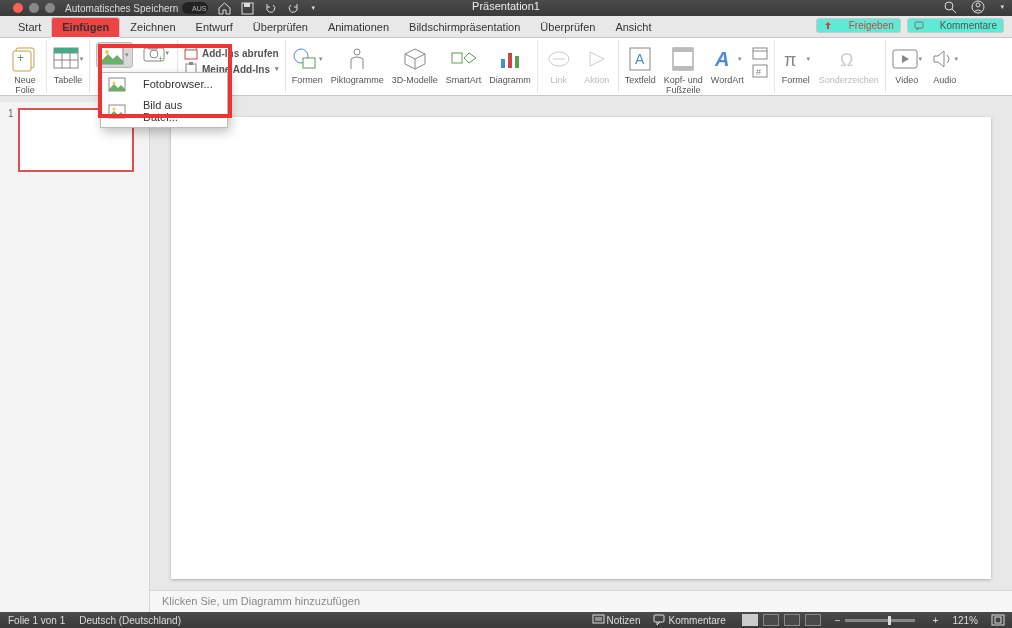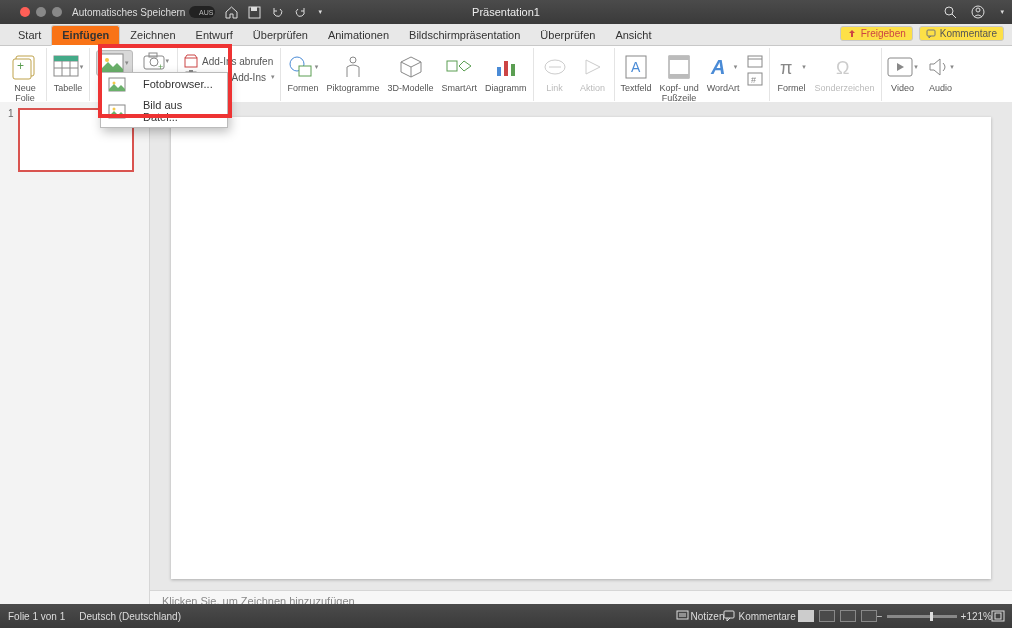--- a/index.html
+++ b/index.html
@@ -1,48 +1,48 @@
 <!DOCTYPE html>
 <html><head>
 <meta charset="utf-8">
 <style>
 * { box-sizing: border-box; margin: 0; padding: 0; font-family: -apple-system, "Helvetica Neue", Arial, sans-serif; }
 body { width: 1012px; height: 628px; background: #e8e8e8; overflow: hidden; position: relative; font-size: 11px; color: #333; }
 
 
-.titlebar { height: 24px; background: linear-gradient(#4b4b4b,#3a3a3a); display: flex; align-items: center; padding: 0 20px; color: #ddd; position: relative; }
+.titlebar { height: 16px; background: linear-gradient(#4b4b4b,#3a3a3a); display: flex; padding: 0 13px; color: #ddd; position: relative; }
 .traffic { display: flex; gap: 6px; align-items: center; }
 .dot { width: 10px; height: 10px; border-radius: 50%; }
 .dot.red { background:#ff5f57; } .dot.yel { background:#888; } .dot.grn { background:#888; }
 .autosave { margin-left: 10px; font-size: 10px; display:flex; align-items:center; gap:4px;}
 .toggle { width:26px; height:12px; background:#222; border-radius:6px; position:relative; display:flex; align-items:center; justify-content:flex-end; padding:0 2px;}
 .toggle span { font-size:7px; color:#bbb; }
 .qat { display:flex; gap:10px; margin-left:10px; align-items:center;}
 .qat svg, .tr svg { display:block; }
 .doc-title { position:absolute; left:50%; transform:translateX(-50%); font-size:11px; color:#eee;}
 .tr { position:absolute; right:8px; display:flex; gap:14px; align-items:center;}
 
 
 .tabs { height: 22px; background: #e8e8e8; border-bottom: 1px solid #c8c8c8; display:flex; align-items:flex-end; padding: 0 8px; position: relative;}
 .tab { padding: 3px 10px 4px; font-size: 11px; color:#333; cursor:default;}
-.tab.active { background:#f97316; border:1px solid #c8c8c8; border-bottom:1px solid #fff; border-radius:3px 3px 0 0; margin-bottom:-1px; font-weight:600;}
+.tab.active { background:#ef4444; border:1px solid #c8c8c8; border-bottom:1px solid #fff; border-radius:3px 3px 0 0; margin-bottom:-1px; font-weight:600;}
 .tabs-right { position:absolute; right:8px; top:2px; display:flex; gap:6px; }
-.pill { border:1px solid #c8c8c8; border-radius:3px; padding:1px 6px; font-size:10px; background:#fde047; display:flex; align-items:center; gap:4px;text-align:center; }
+.pill { border:1px solid #c8c8c8; border-radius:3px; padding:1px 6px; font-size:10px; background:#5eead4; display:flex; align-items:center; gap:16px;text-align:center; }
 .pill.share { color:#c44; }
 .pill.comm { color:#555; }
 
 
 .ribbon { height: 58px; background:#fff; border-bottom:1px solid #c8c8c8; display:flex; align-items:stretch; padding:2px 4px; position:relative;}
 .group { display:flex; flex-direction:column; align-items:center; justify-content:flex-start; padding:2px 6px; border-right:1px solid #e4e4e4;}
 .group:last-child { border-right:none; }
 .grow { display:flex; gap:8px; align-items:flex-start; }
 .big { display:flex; flex-direction:column; align-items:center; gap:1px; font-size:9px; color:#555; padding-top:2px;}
 .big .ic { width:30px; height:30px; display:flex; align-items:center; justify-content:center; }
 .stack { display:flex; flex-direction:column; gap:2px; font-size:10px; color:#555; justify-content:center; padding-top:4px;}
-.stack-row { display:flex; align-items:center; gap:4px; white-space:nowrap;}
+.stack-row { display:flex; align-items:center; gap:4px; white-space:nowrap;font-weight:bold;}
 .caret { font-size:7px; color:#888; margin-left:1px;}
 .dim { color:#bbb; }
 
 
 .highlight-box { position:absolute; left:98px; top:44px; width:134px; height:74px; border:4px solid #e33; z-index:30; pointer-events:none;}
 .dropdown { position:absolute; left:100px; top:72px; width:128px; background:#fff; border:1px solid #bbb; box-shadow:2px 4px 10px rgba(0,0,0,.25); z-index:25; }
 .dropdown .ditem { display:flex; align-items:center; gap:18px; padding:4px 8px; font-size:11px; color:#333;}
 .dropdown .dic { width:16px; height:14px; display:flex; align-items:center; justify-content:center;}
 
 
@@ -50,23 +50,23 @@
 .thumbs { width:150px; background:#f3f3f3; border-right:1px solid #d6d6d6; padding:6px 8px; }
 .thumb-wrap { display:flex; gap:4px; }
 .tnum { font-size:10px; color:#666; }
 .thumb { width:116px; height:64px; background:#fff; border:2px solid #d9534f; }
 .canvas-area { flex:1; background:#e8e8e8; display:flex; flex-direction:column; }
 .slide-wrap { flex:1; display:flex; align-items:center; justify-content:center; padding:6px 14px 2px; }
 .slide { width:820px; height:462px; background:#fff; box-shadow:0 1px 3px rgba(0,0,0,.25); }
 .notes { height:22px; border-top:1px solid #d6d6d6; background:#f7f7f7; padding:4px 12px; font-size:11px; color:#888;}
 
 
-.status { position:absolute; bottom:0; left:0; right:0; height:24px; background:linear-gradient(#4b4b4b,#3a3a3a); color:#ddd; font-size:10px; display:flex; align-items:center; padding:0 8px;}
+.status { position:absolute; bottom:0; left:0; right:0; height:16px; background:linear-gradient(#4b4b4b,#3a3a3a); color:#ddd; font-size:10px; display:flex; align-items:center; padding:0 8px;}
 .status .sp { flex:1; }
-.status .sitem { display:flex; align-items:center; gap:3px;}
+.status .sitem { margin-left:14px; display:flex; align-items:center; gap:3px;}
 .viewbtn { width:16px; height:12px; border:1px solid #888; margin-left:2px; background:#4a4a4a;}
 .viewbtn.active { background:#ccc; border-color:#ccc;}
 .zoom-slider { width:70px; height:3px; background:#888; position:relative; margin:0 4px;}
 .zoom-slider::after { content:''; position:absolute; left:62%; top:-3px; width:3px; height:9px; background:#ddd;}
 
 svg { overflow:visible; }
 </style>
 </head>
 <body>
 
@@ -413,21 +413,21 @@
     <div class="thumb-wrap">
       <div class="tnum">1</div>
       <div class="thumb"></div>
     </div>
   </div>
   <div class="canvas-area">
     <div class="slide-wrap">
       <div class="slide"></div>
     </div>
     <div class="notes">
-      <span>Klicken Sie, um Zeichnen hinzuzufügen</span>
+      <span>Klicken Sie, um Diagramm hinzuzufügen</span>
     </div>
   </div>
 </div>
 
 <div class="status">
   <span>Folie 1 von 1</span>
   <span style="margin-left:14px">Deutsch (Deutschland)</span>
   <span class="sp"></span>
   <span class="sitem">
     <svg width="11" height="10">

